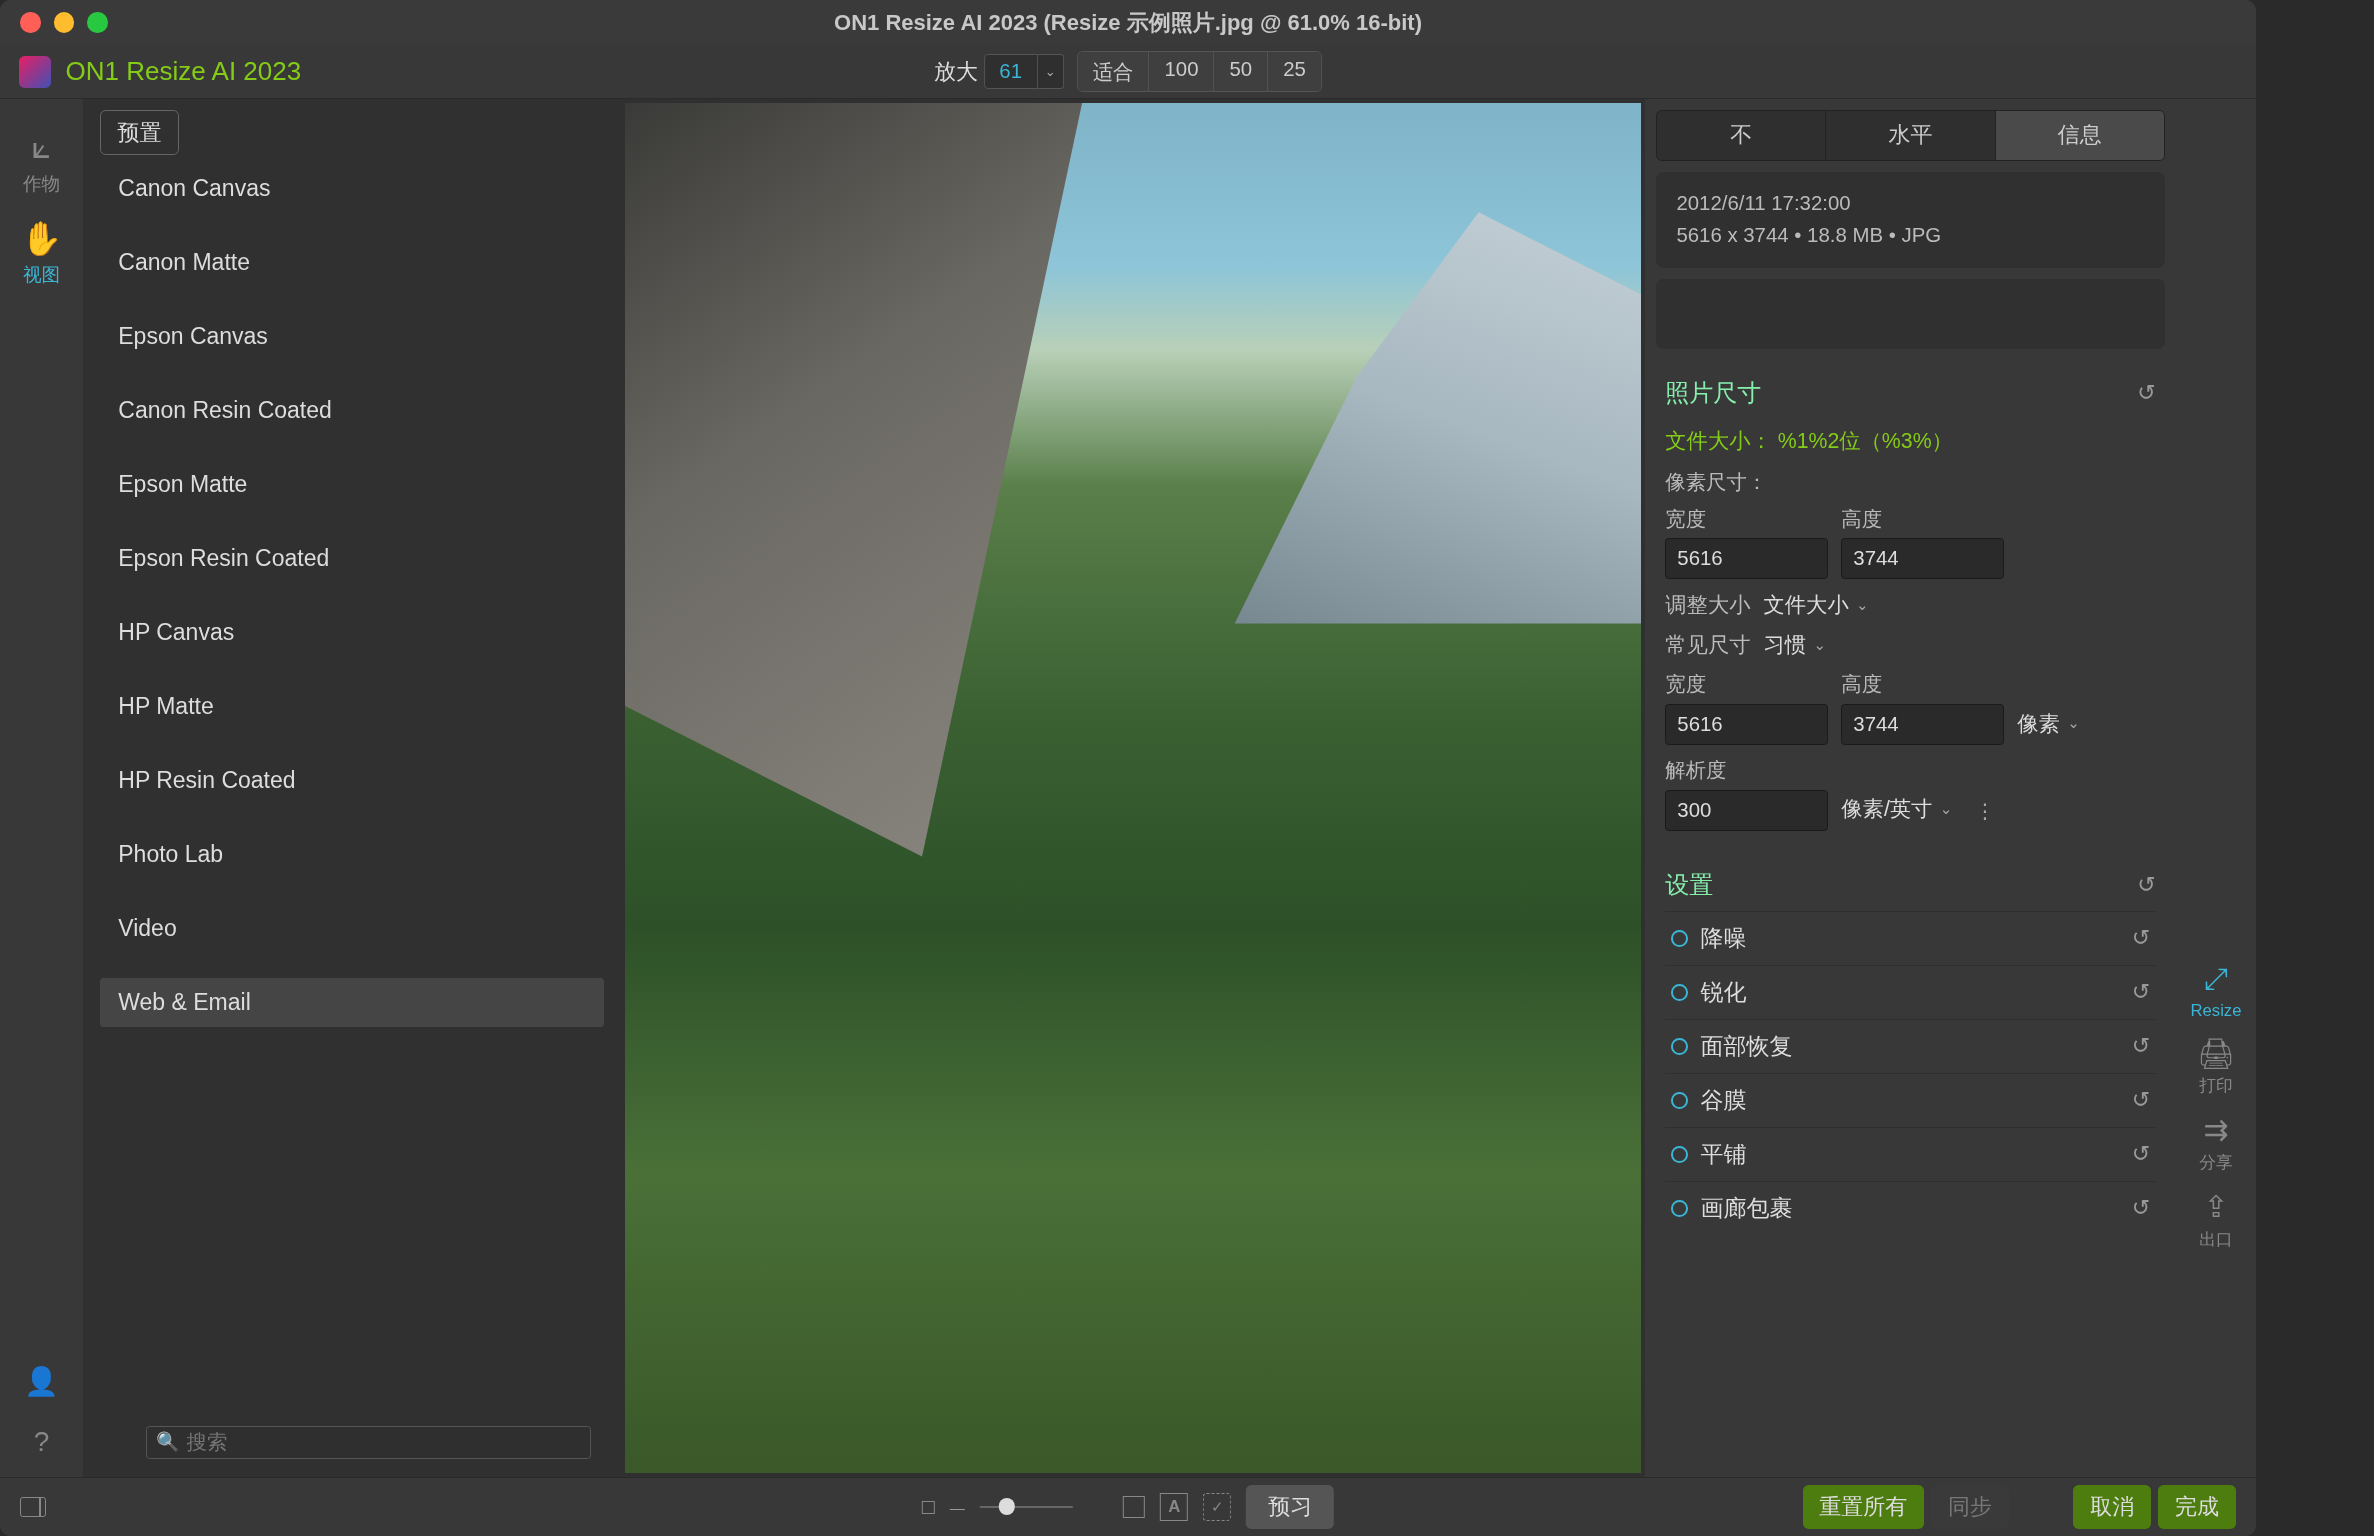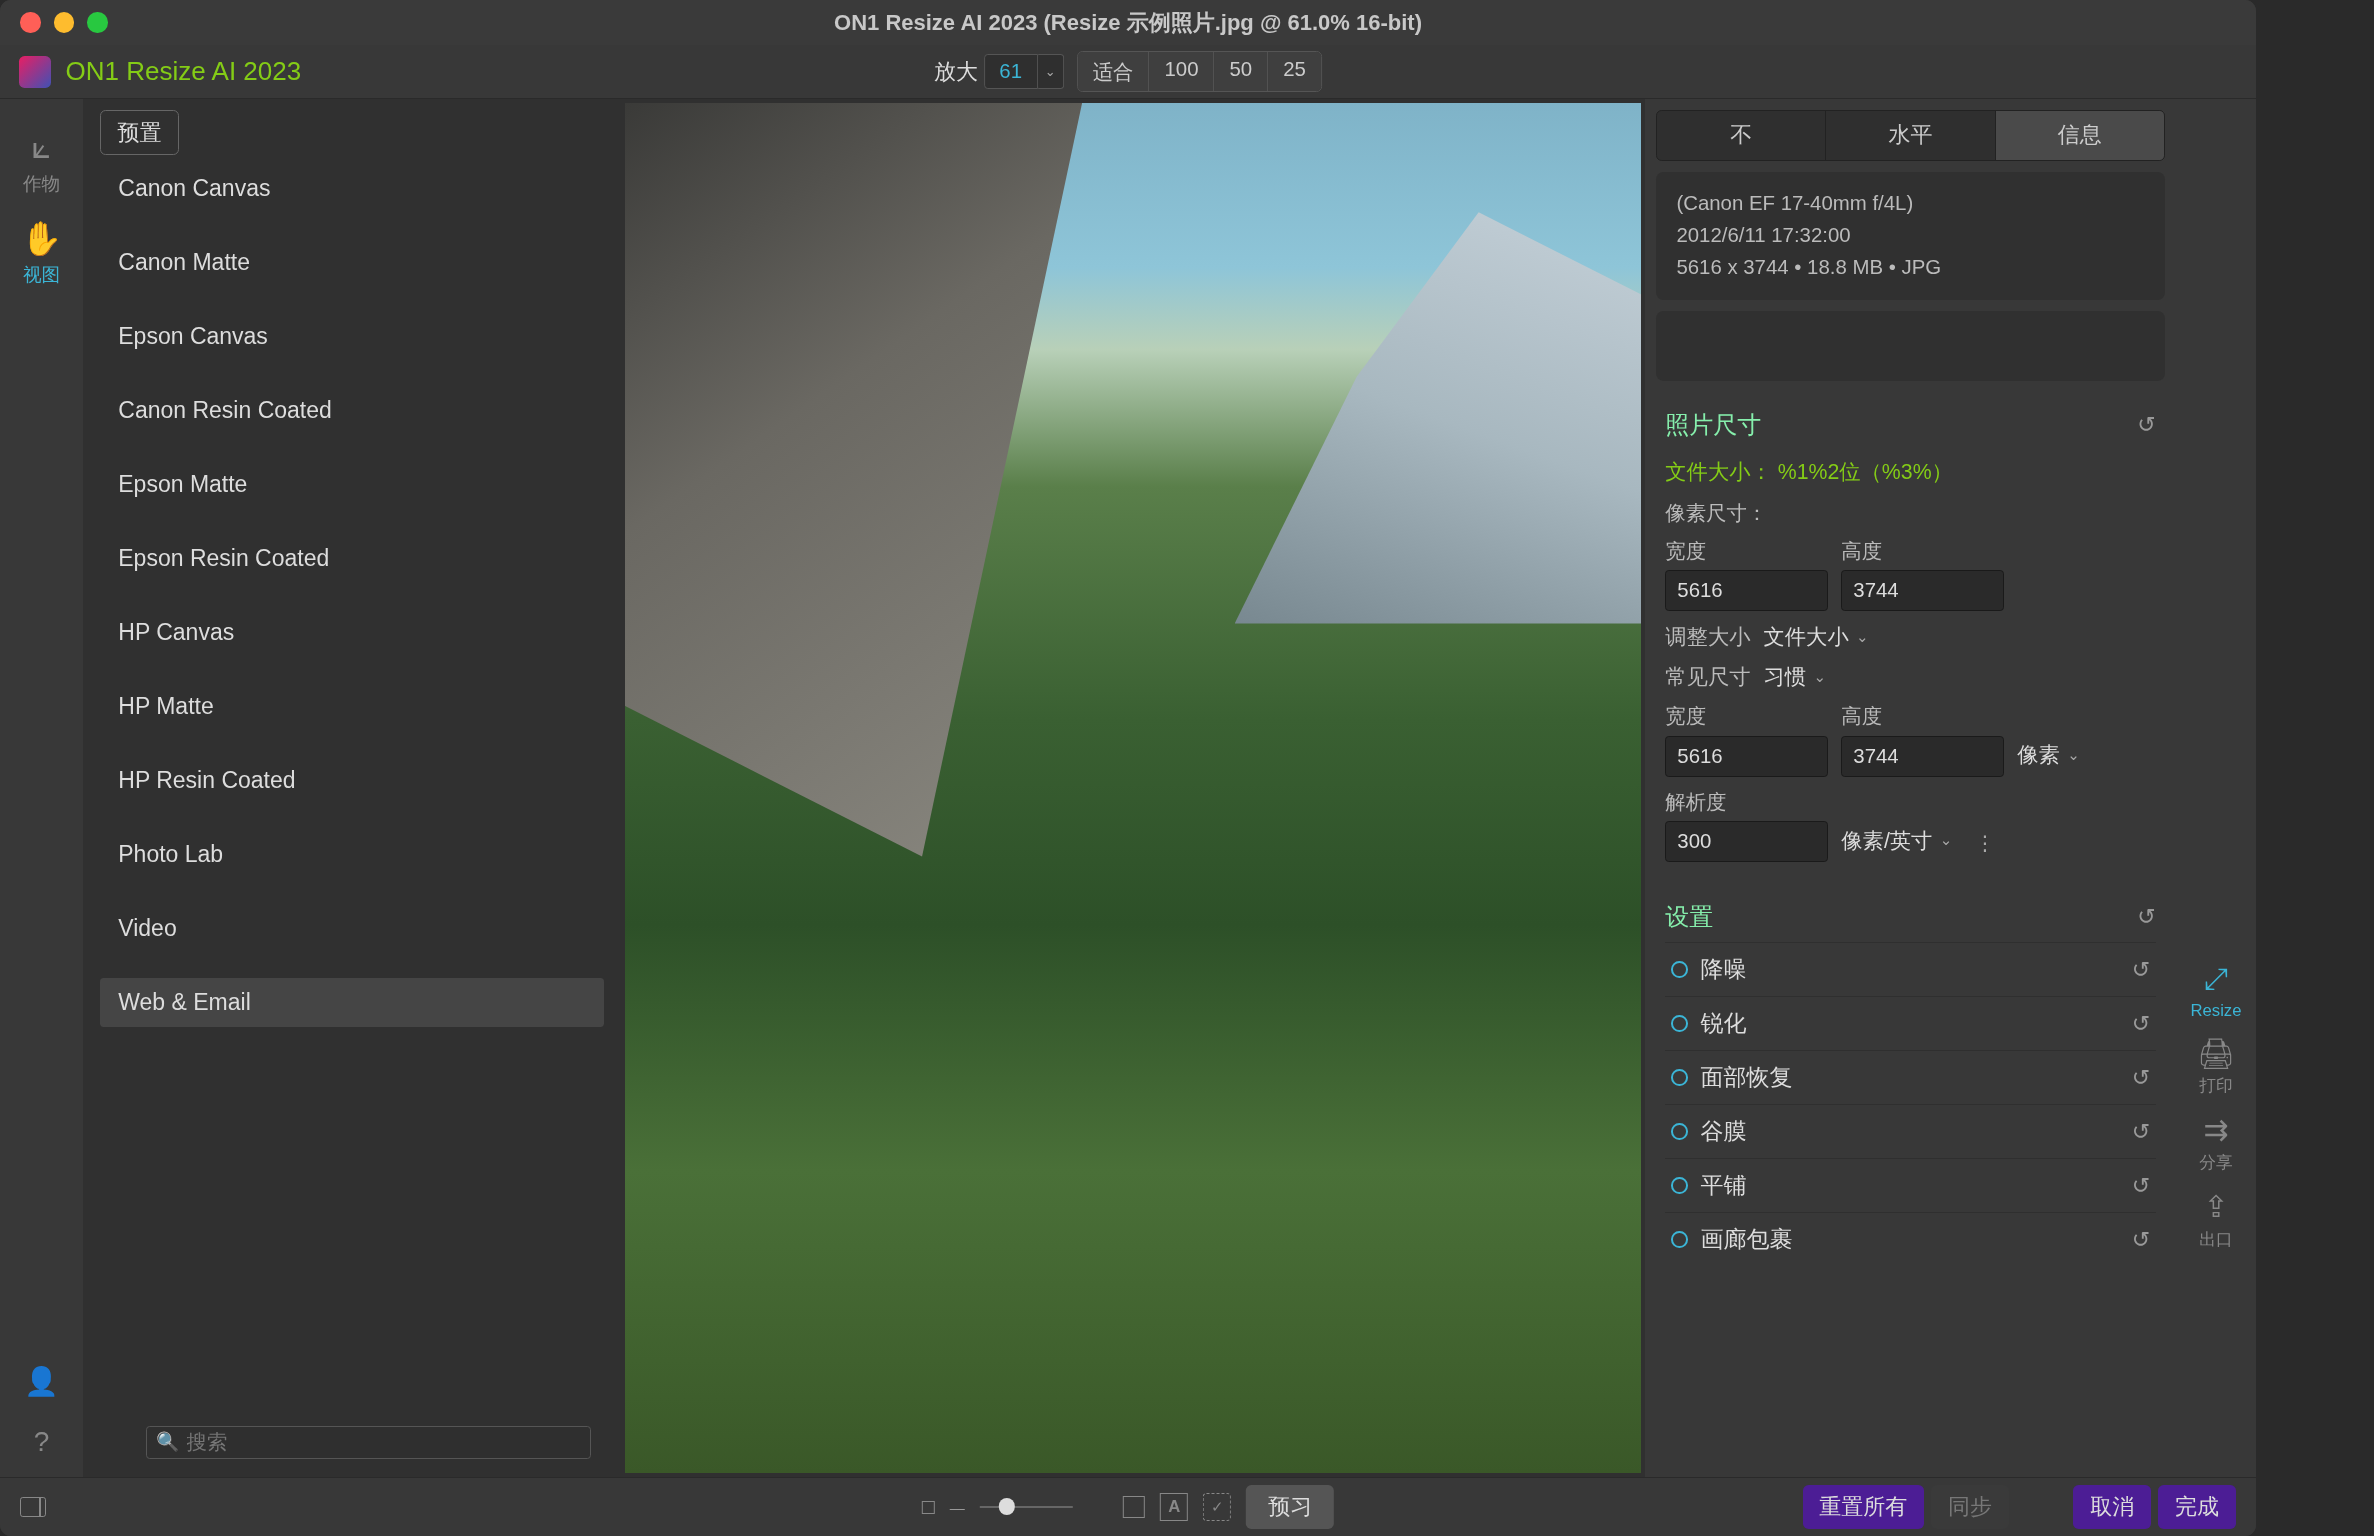--- a/index.html
+++ b/index.html
@@ -101,21 +101,21 @@
 .ft-ic.split::after { content: ''; position: absolute; right: 4.6px; top: 0; bottom: 0; width: 1.9px; background: #888; }
 .ft-center { position: absolute; left: 50%; transform: translateX(-50%); display: flex; align-items: center; gap: 15px; }
 .slider-track { width: 93px; height: 2.8px; background: #666; position: relative; }
 .slider-thumb { position: absolute; left: 18.6px; top: -7.4px; width: 16.7px; height: 16.7px; border-radius: 50%; background: #ddd; }
 .sq-ic { width: 22px; height: 22px; border: 1.9px solid #888; cursor: pointer; }
 .sq-ic.sm { width: 13px; height: 13px; }
 .letter-ic { width: 28px; height: 28px; border: 1.9px solid #888; display: flex; align-items: center; justify-content: center; font-size: 16.7px; color: #888; cursor: pointer; font-weight: bold; }
 .check-ic { width: 28px; height: 28px; border: 1.9px dashed #888; border-radius: 3.7px; display: flex; align-items: center; justify-content: center; font-size: 15px; color: #888; cursor: pointer; }
 .preview-btn { padding: 7.4px 22px; background: #555; border-radius: 5.6px; font-size: 22px; color: #ddd; cursor: pointer; }
 .ft-right { margin-left: auto; display: flex; gap: 7.4px; align-items: center; }
-.ft-btn { padding: 7.4px 16.7px; background: #4c1d95; border-radius: 5.6px; font-size: 22px; color: #ddd; cursor: pointer; }
+.ft-btn { padding: 7.4px 16.7px; background: #4d7c0f; border-radius: 5.6px; font-size: 22px; color: #ddd; cursor: pointer; }
 .ft-btn.dis { color: #777; background: #3a3a3a; }
 </style>
 </head>
 <body>
 
 <div class="window">
 
   <div class="titlebar">
     <div class="traffic">
       <div class="tl red"></div>
@@ -193,21 +193,20 @@
     </div>
 
     <div class="right">
       <div class="tabs">
         <div class="tab">不</div>
         <div class="tab">水平</div>
         <div class="tab active">信息</div>
       </div>
 
       <div class="info-box">
-        <div>(Canon EF 17-40mm f/4L)</div>
         <div>2012/6/11  17:32:00</div>
         <div>5616 x 3744  •  18.8 MB  •  JPG</div>
       </div>
       <div class="info-box2"></div>
 
       <div class="section">
         <div class="sec-hdr">
           <span class="sec-title">照片尺寸</span>
           <span class="reset-ic">↺</span>
         </div>

